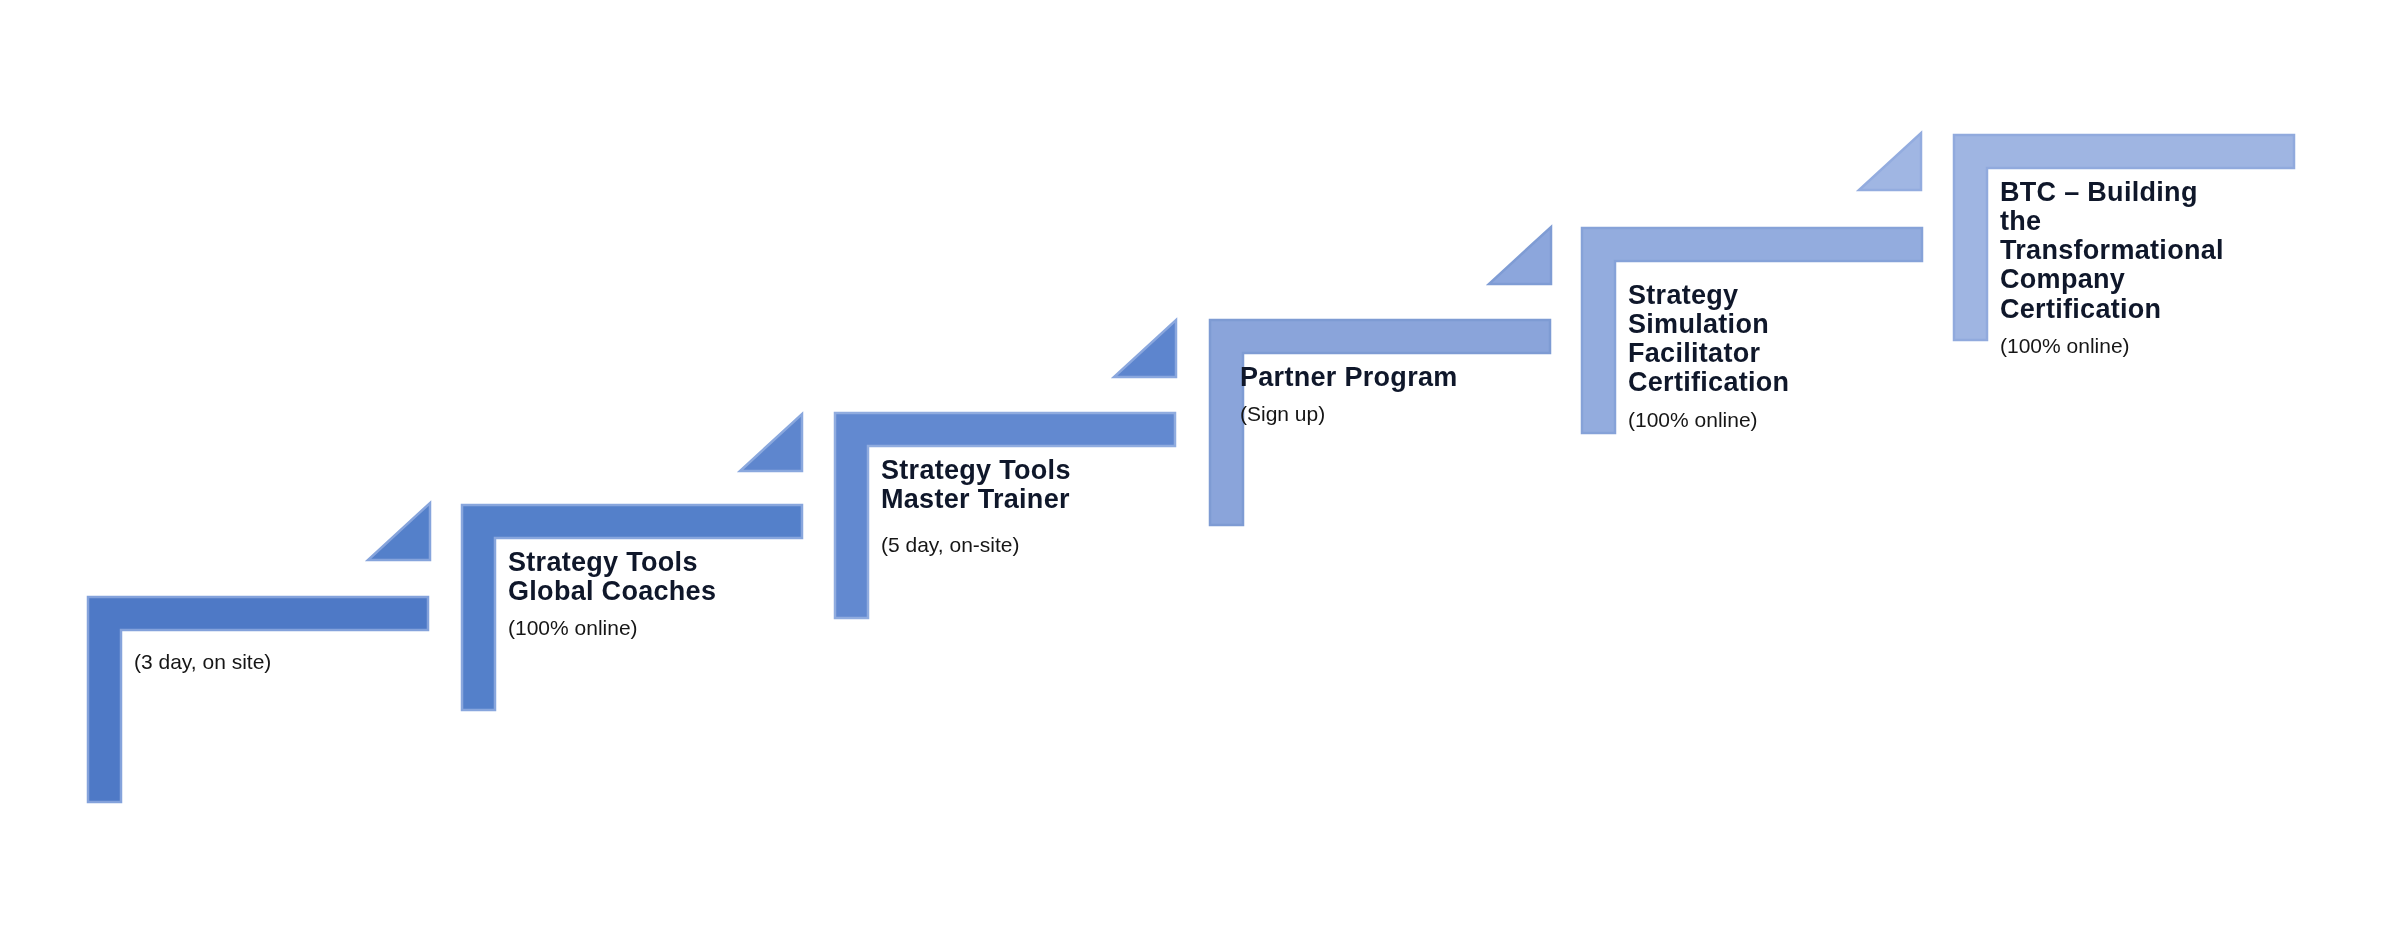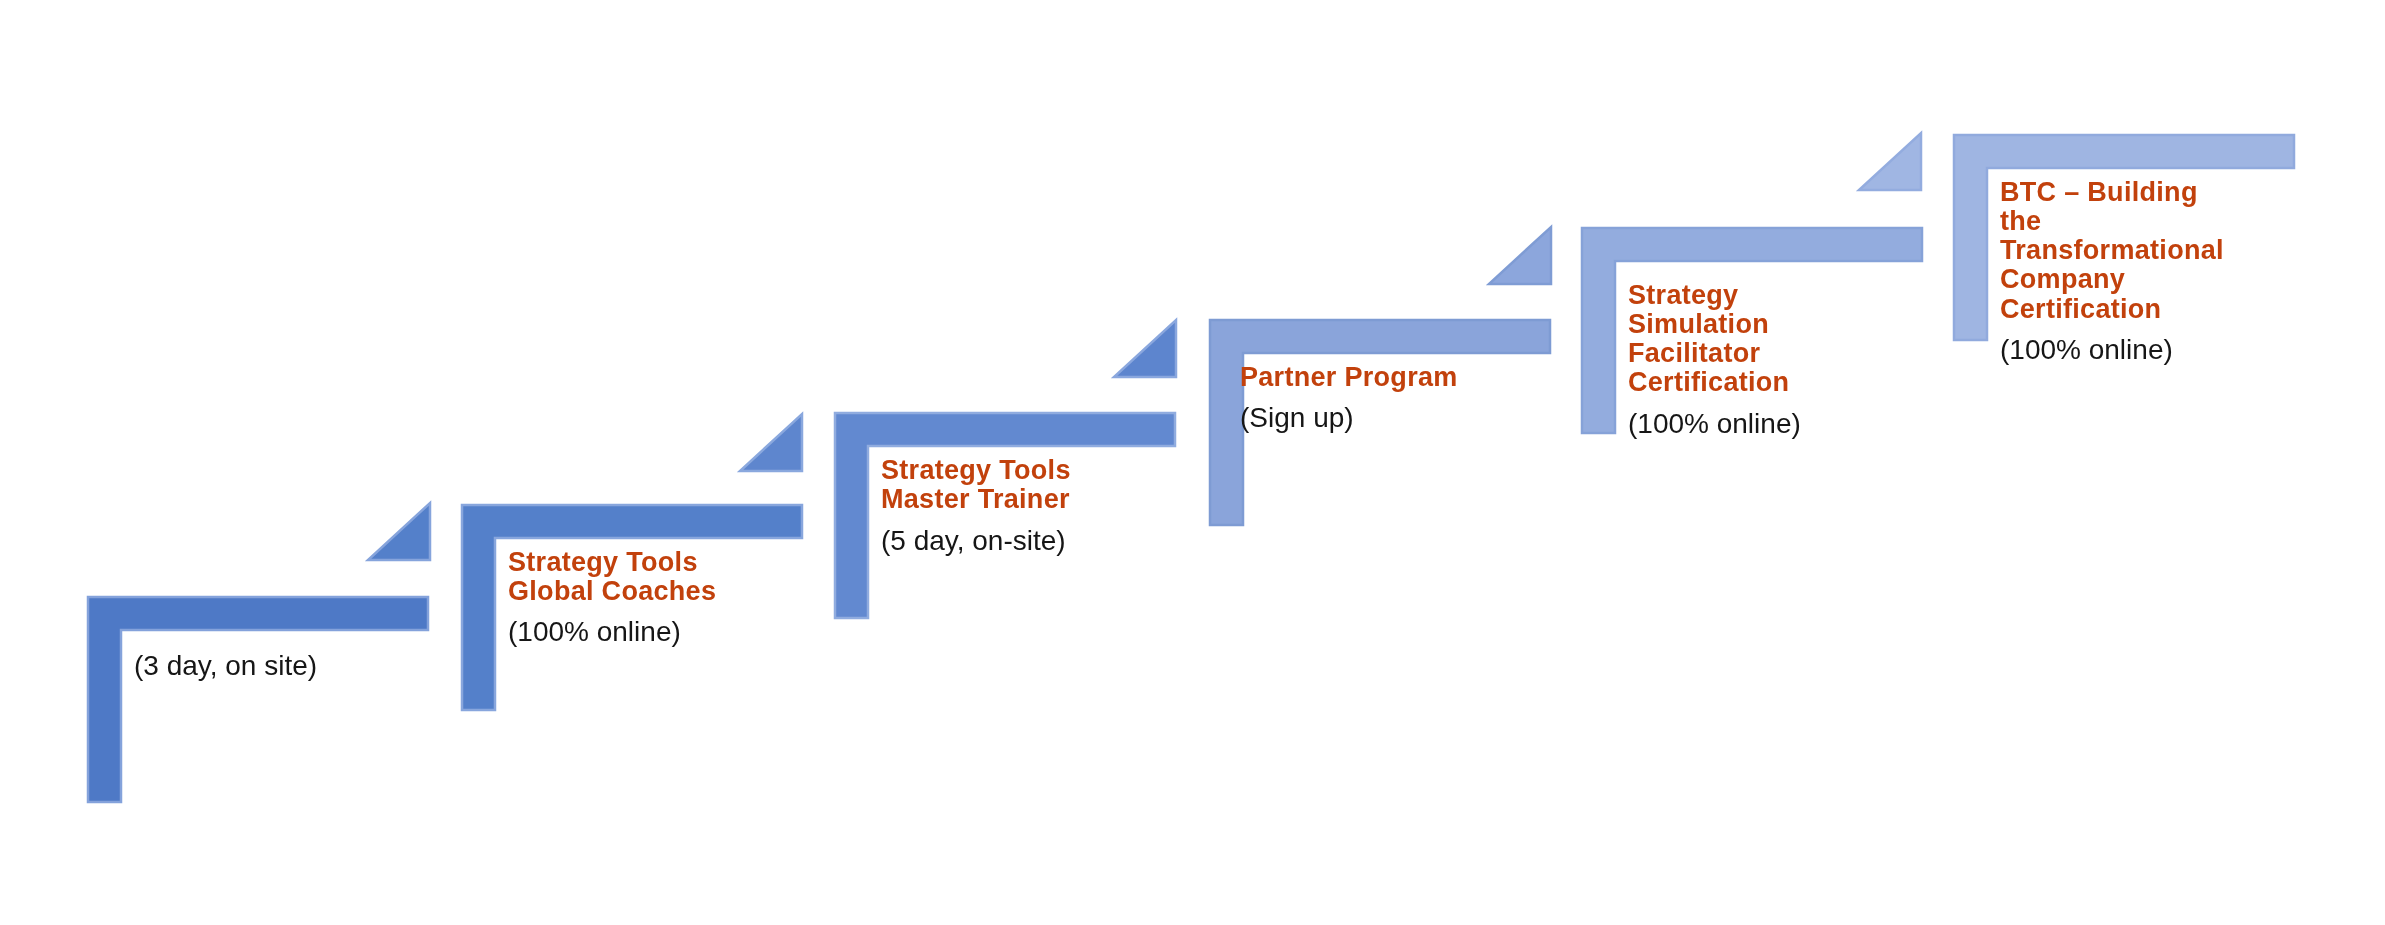--- a/index.html
+++ b/index.html
@@ -5,27 +5,27 @@
   html,body{margin:0;padding:0;}
   body{
     width:2385px;height:925px;position:relative;
     background:#ffffff;overflow:hidden;
     font-family:"Liberation Sans", sans-serif;
   }
   svg.stairs{position:absolute;left:0;top:0;}
   .step-text{position:absolute;color:#111;}
   .step-text .title{
     font-weight:700;font-size:27px;line-height:1.08;
-    letter-spacing:0.3px;white-space:pre-line;color:#c2410c;
+    letter-spacing:0.3px;white-space:pre-line;color:#0f172a;
   }
   .step-text .subtitle{
-    font-weight:400;font-size:28px;line-height:1.08;
+    font-weight:400;font-size:21px;line-height:1.08;
     margin-top:11px;white-space:pre-line;color:#161616;
   }
-  .step-text.tight .subtitle{margin-top:12px;}
+  .step-text.tight .subtitle{margin-top:20px;}
   
   .s0{left:134px;top:640px;}
   .s1{left:508px;top:548px;}
   .s2{left:881px;top:456px;}
   .s3{left:1240px;top:363px;}
   .s4{left:1628px;top:281px;}
   .s5{left:2000px;top:178px;}
 </style>
 </head>
 <body>

